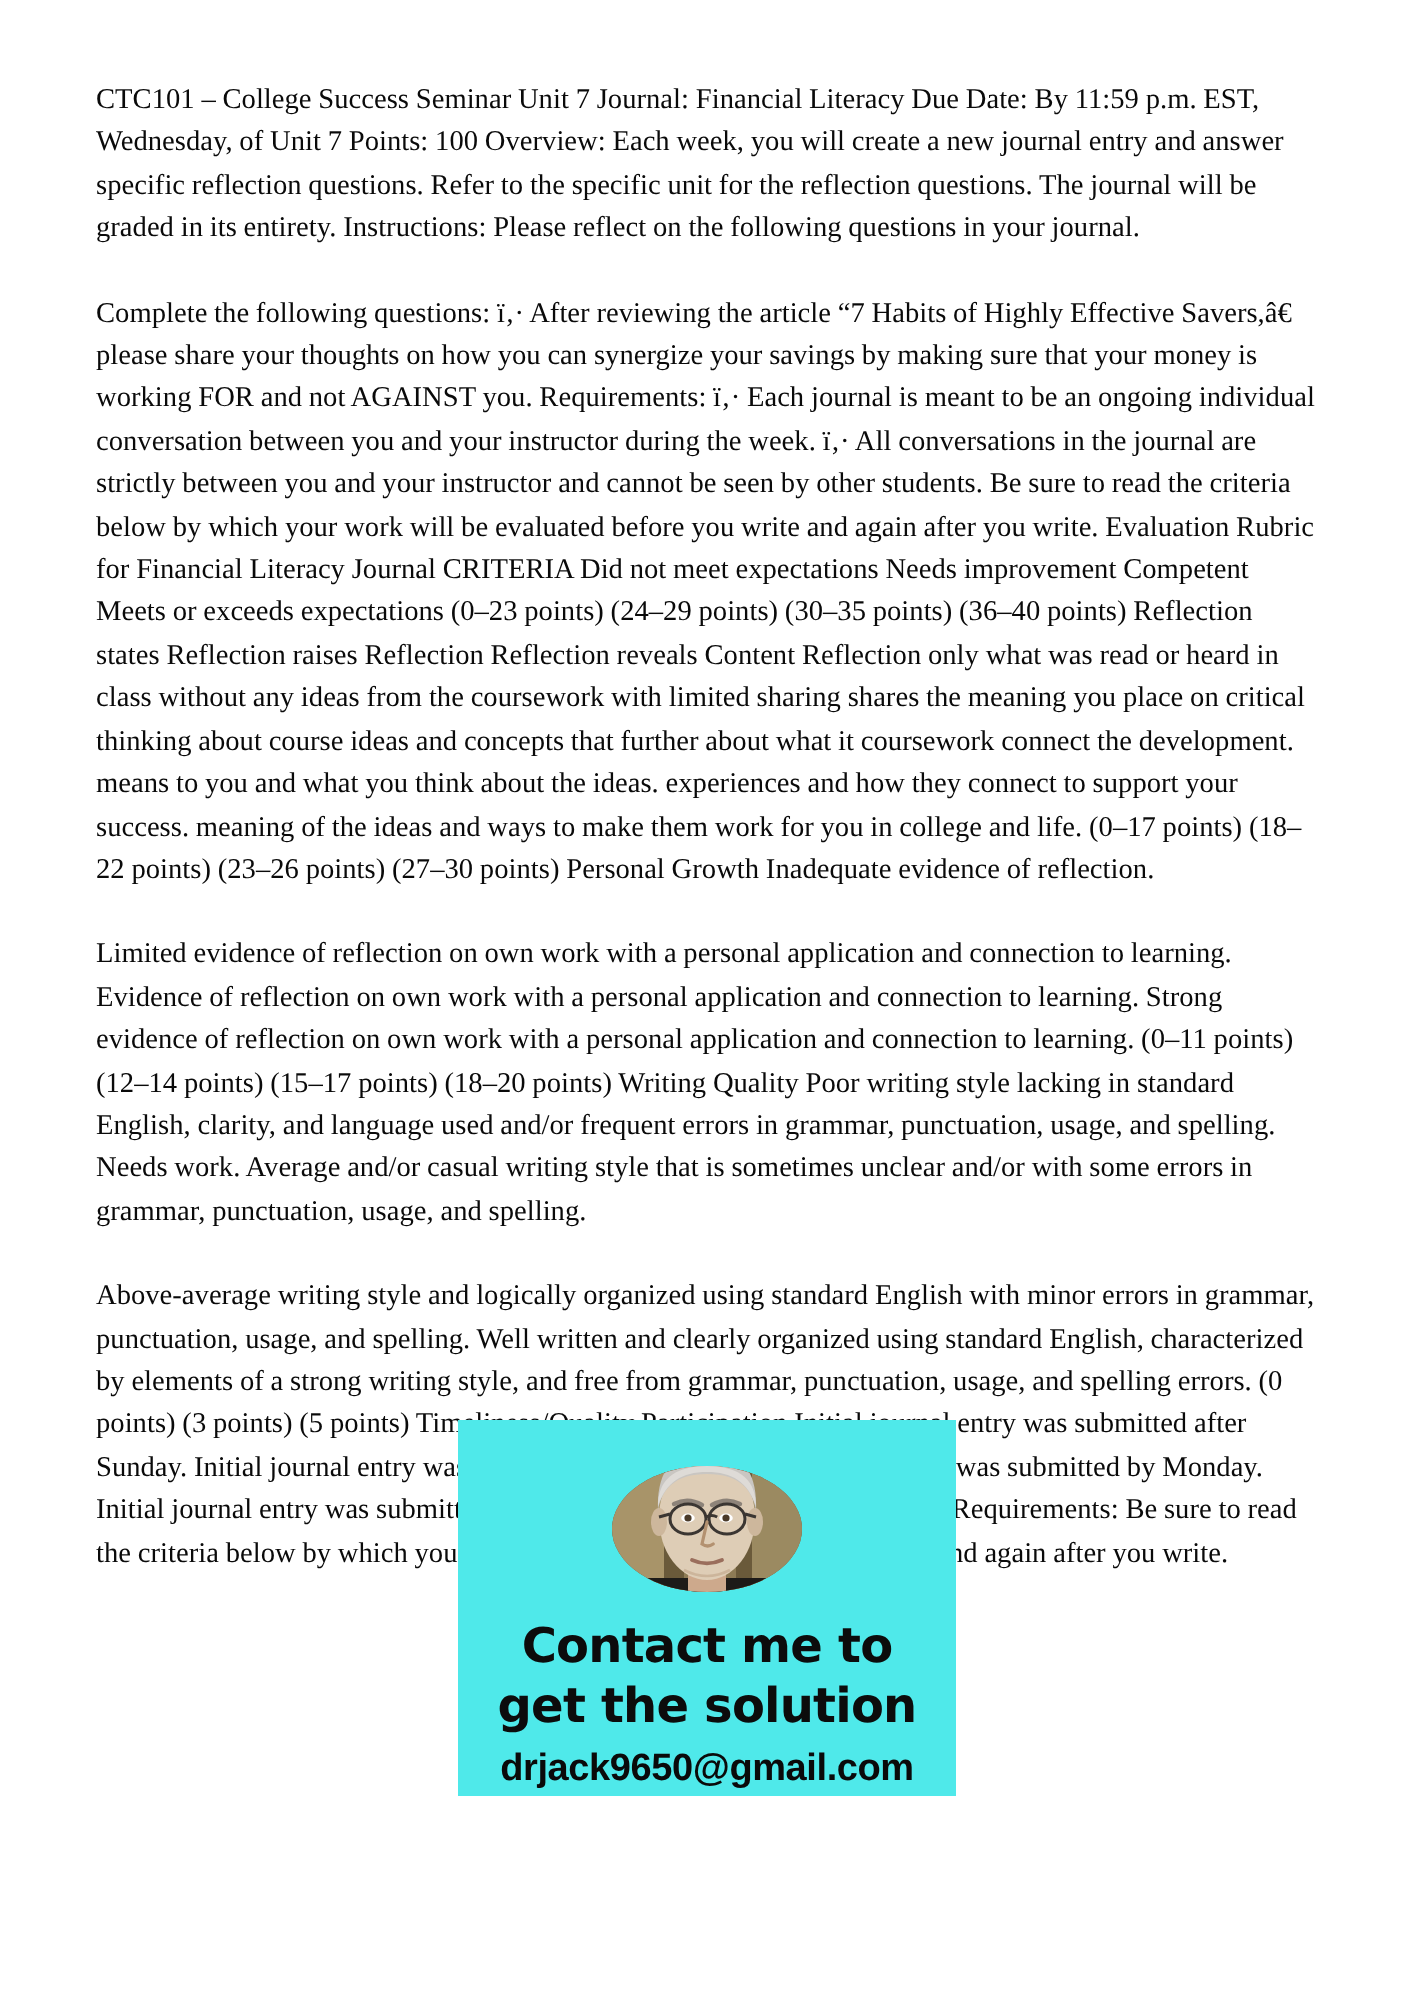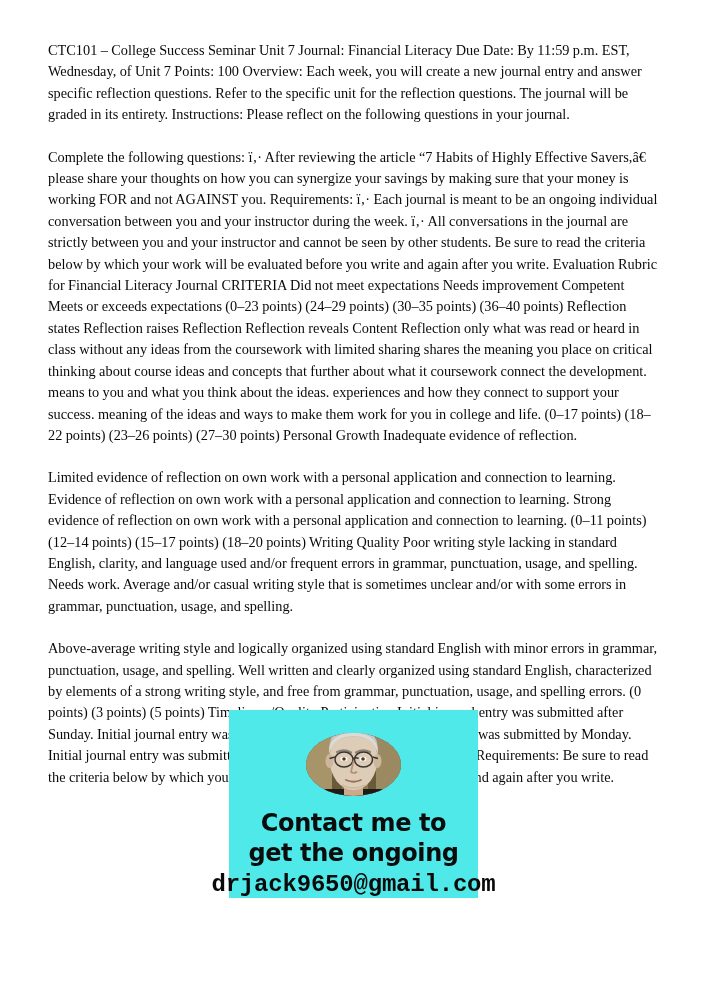--- a/index.html
+++ b/index.html
@@ -80,23 +80,23 @@
     font-size: 24px;
     line-height: 30px;
     color: #0c0c0c;
     letter-spacing: -0.4px;
   }
   #contact-headline .hl-line { display: block; }
 
   #contact-email {
     margin-top: 4px;
     text-align: left;
-    font-family: Liberation Mono, monospace;
+    font-family: Liberation Sans, sans-serif;
     font-weight: bold;
-    font-size: 24px;
+    font-size: 19px;
     line-height: 26px;
     color: #0a0a0a;
     letter-spacing: -0.2px;
   }
 </style>
 </head>
 <body>
 
 <div id="page">
 
@@ -160,20 +160,20 @@
 
           <path d="M40 79 q7.5 3.4, 15 0" stroke="#9a6e5c" stroke-width="1.9" fill="none" stroke-linecap="round"></path>
 
           <path d="M36 84 q11.5 6, 23 0" stroke="#c4ab90" stroke-width="1.3" fill="none" opacity="0.7"></path>
         </g>
       </svg>
     </div>
 
     <div id="contact-headline">
       <span class="hl-line">Contact me to</span>
-      <span class="hl-line">get the ongoing</span>
+      <span class="hl-line">get the solution</span>
     </div>
 
     <div id="contact-email">drjack9650@gmail.com</div>
 
   </div>
 
 </div>
 
 </body></html>

